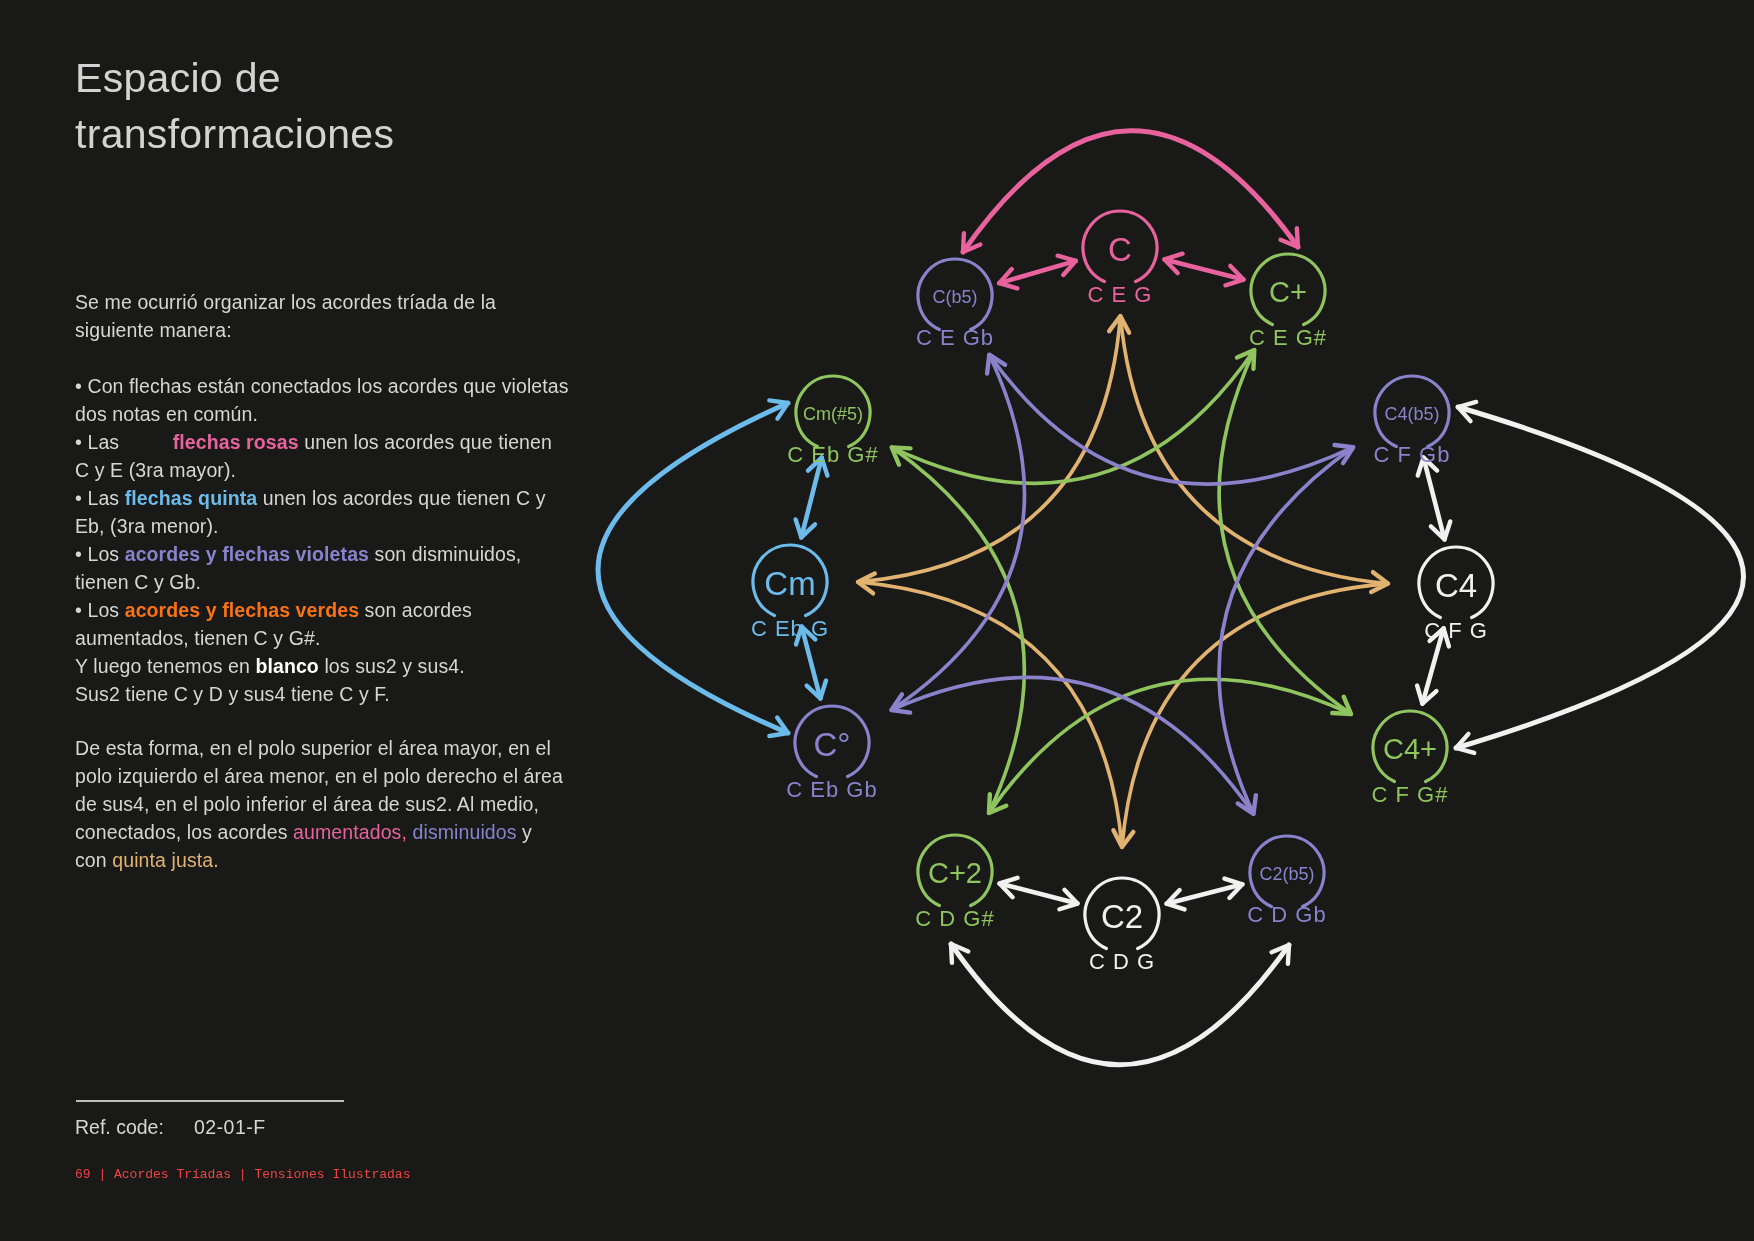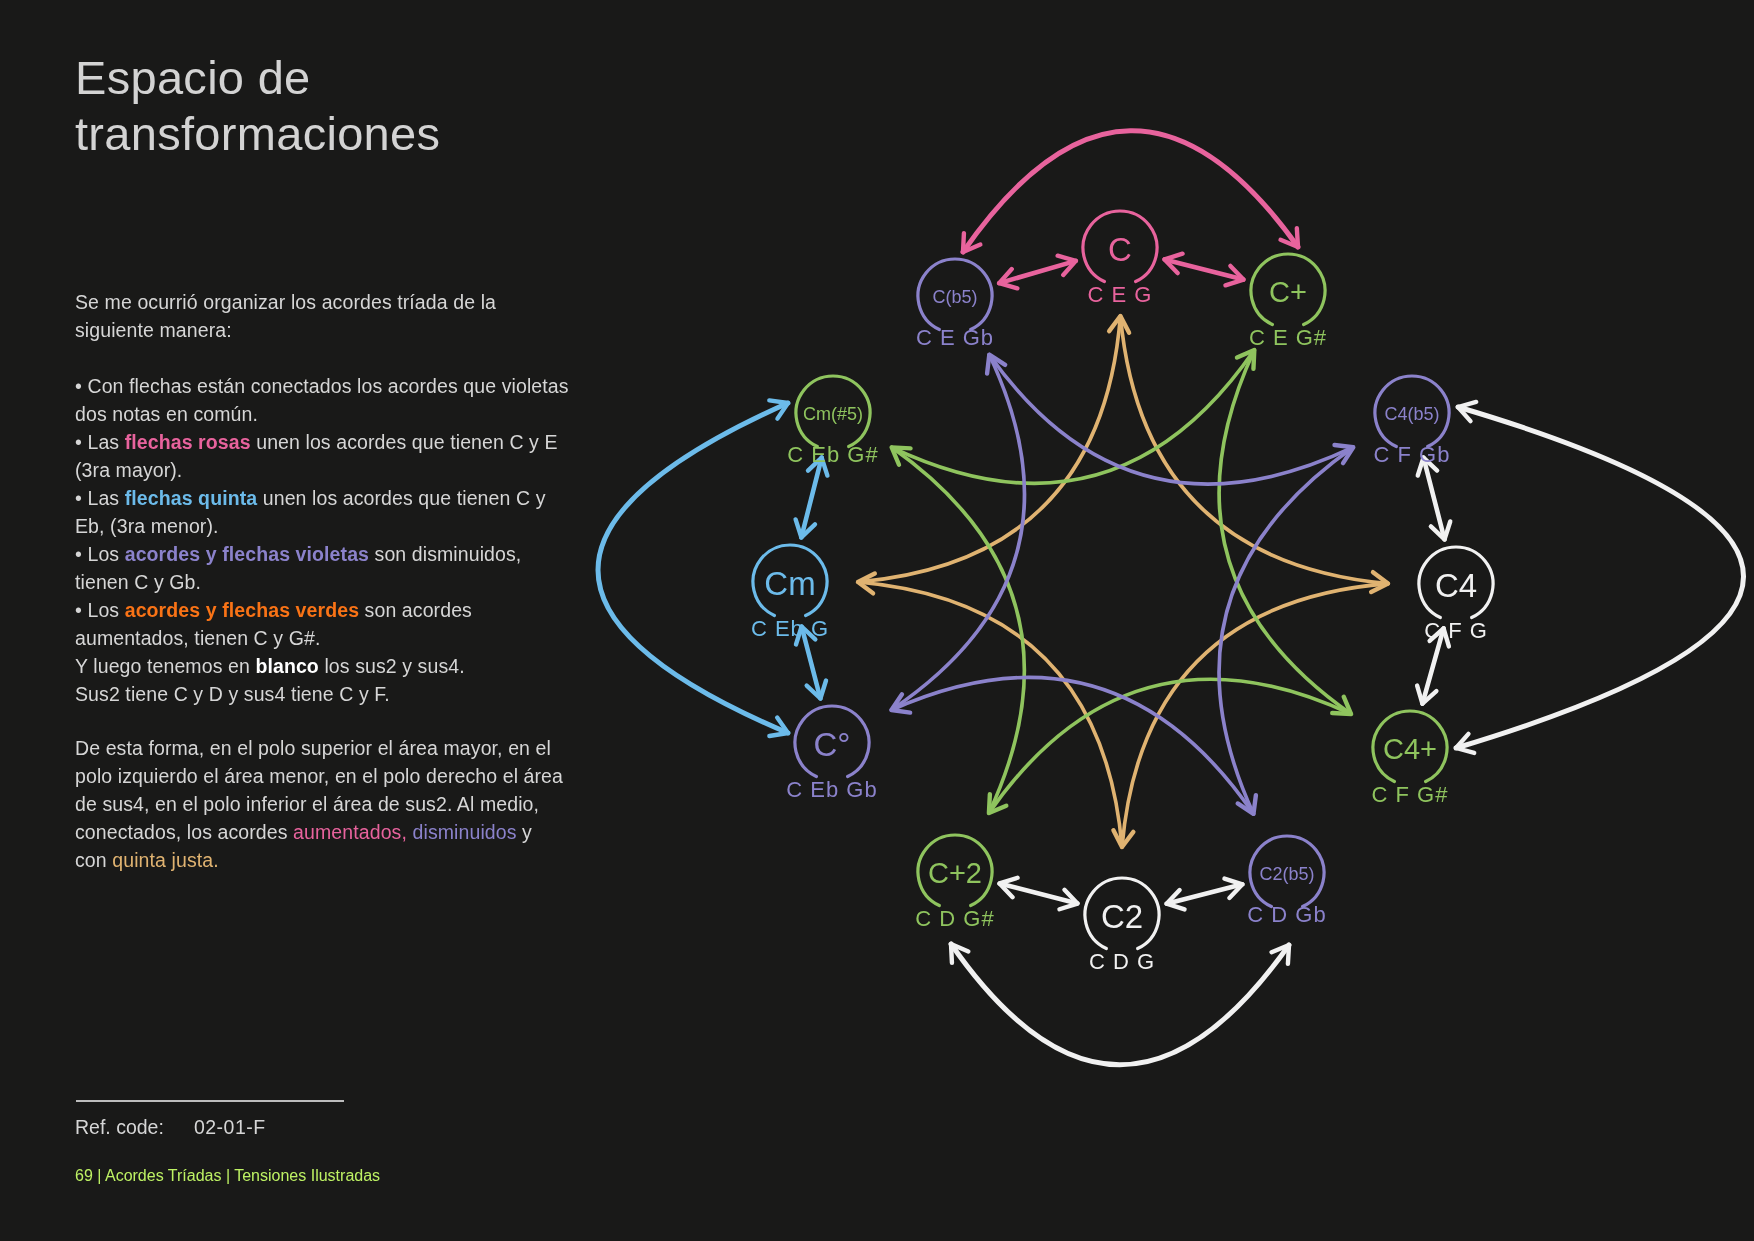--- a/index.html
+++ b/index.html
@@ -1,29 +1,29 @@
 <!DOCTYPE html>
 <html><head>
 <meta charset="utf-8">
 <style>
   html,body{margin:0;padding:0;background:#191918;}
   .page{position:relative;width:1754px;height:1241px;background:#191918;overflow:hidden;
         font-family:"Liberation Sans",sans-serif;}
-  .title{position:absolute;left:75px;top:50px;font-size:47px;line-height:56px;
+  .title{position:absolute;left:75px;top:50px;font-size:41px;line-height:56px;
          color:#d3d3d3;font-weight:400;letter-spacing:.3px;}
   .copy{position:absolute;left:75px;width:494px;font-size:19.5px;line-height:28px;
         color:#d6d6d6;font-weight:400;letter-spacing:.1px;}
   .intro{top:288px;}
   .bullets{top:372px;}
   .closing{top:734px;}
   .tline{display:block;}
   .rule{position:absolute;left:76px;top:1100px;width:268px;height:2px;background:#bdbdbd;}
   .refline{position:absolute;left:75px;top:1116px;font-size:19.5px;color:#d6d6d6;}
   .refcode{margin-left:30px;letter-spacing:.5px;}
-  .caption{position:absolute;left:75px;top:1167px;font-size:16px;color:#bef264;}
+  .caption{position:absolute;left:75px;top:1167px;font-size:13px;color:#ef4444;font-family:Liberation Mono, monospace;}
   svg.diagram{position:absolute;left:0;top:0;}
   .runs b{font-weight:700;}
 </style>
 </head>
 <body>
 
 <div class="page">
 
   <svg class="diagram" id="diagram" width="1754" height="1241" viewBox="0 0 1754 1241">
       <defs>
@@ -134,21 +134,21 @@
 
   <h1 class="title" style="margin:0;">
     <div>Espacio de</div>
     <div>transformaciones</div>
   </h1>
 
   <p class="copy intro" style="margin:0;">Se me ocurrió organizar los acordes tríada de la siguiente manera:</p>
 
   <div class="copy bullets runs">
       <div class="tline"><span>• Con flechas están conectados los acordes que violetas dos notas en común.</span></div>
-      <div class="tline"><span>• Las </span><b style="color: rgb(232, 99, 157);">flechas rosas</b><span> unen los acordes que tienen C y E (3ra mayor).</span></div>
+      <div class="tline"><span>• Las </span><b style="color: rgb(232, 99, 157); margin-left: 48px;">flechas rosas</b><span> unen los acordes que tienen C y E (3ra mayor).</span></div>
       <div class="tline"><span>• Las </span><b style="color: rgb(108, 187, 234);">flechas quinta</b><span> unen los acordes que tienen C y Eb, (3ra menor).</span></div>
       <div class="tline"><span>• Los </span><b style="color: rgb(139, 130, 203);">acordes y flechas violetas</b><span> son disminuidos, tienen C y Gb.</span></div>
       <div class="tline"><span>• Los </span><b style="color: #f97316;">acordes y flechas verdes</b><span> son acordes aumentados, tienen C y G#.</span></div>
       <div class="tline"><span>Y luego tenemos en </span><b style="color: #ffffff;">blanco</b><span> los sus2 y sus4.</span></div>
       <div class="tline"><span>Sus2 tiene C y D y sus4 tiene C y F.</span></div>
     </div>
 
   <p class="copy closing runs" style="margin:0;"><span>De esta forma, en el polo superior el área mayor, en el polo izquierdo el área menor, en el polo derecho el área de sus4, en el polo inferior el área de sus2. Al medio, conectados, los acordes </span><span style="color: rgb(232, 99, 157);">aumentados,</span><span> </span><span style="color: rgb(139, 130, 203);">disminuidos</span><span> y con </span><span style="color: rgb(224, 179, 113);">quinta justa.</span></p>
 
   <div class="rule"></div>

